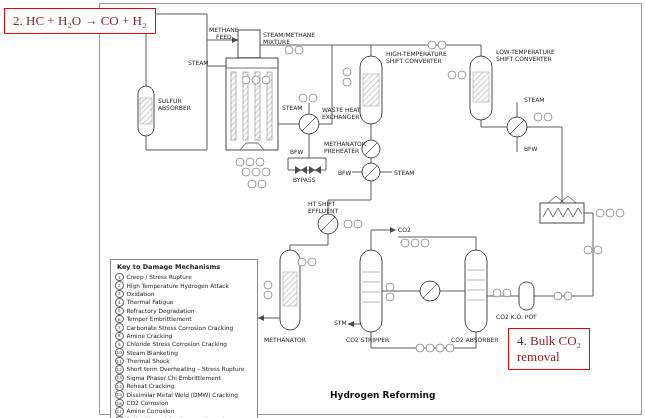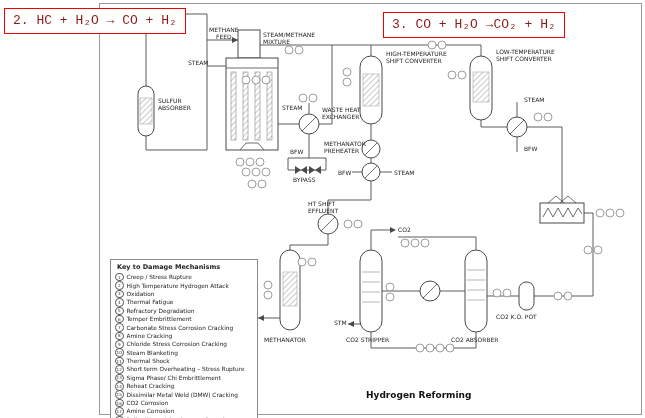--- a/index.html
+++ b/index.html
@@ -7,33 +7,33 @@
          font-family:"DejaVu Sans",sans-serif;}
   svg{position:absolute;left:0;top:0;}
   .pipe path{stroke:#4a4a4a;stroke-width:0.9;fill:none;}
   .equip{stroke:#4a4a4a;fill:#fff;}
   .mk{fill:#fff;stroke:#858585;stroke-width:0.8;}
   .arr{fill:#4a4a4a;stroke:none;}
   .lbl{position:absolute;font-size:6px;line-height:7px;color:#222;
        white-space:pre-line;letter-spacing:0px;}
   .ctr{text-align:center;}
   .ann{position:absolute;background:#fff;border:1.5px solid #ef0000;color:#8b1a1a;
-       font-family:Liberation Mono, monospace;font-size:13px;line-height:16px;
+       font-family:Liberation Serif, serif;font-size:13px;line-height:16px;
        padding:4px 8px;white-space:pre-line;z-index:5;}
   .key-box{position:absolute;left:110px;top:228px;width:146px;height:174px;
            border:1px solid #8a8a8a;background:#fff;z-index:3;margin-top:31px;}
   .key-title{font-size:6.5px;font-weight:bold;color:#222;text-align:left;
              padding:3px 0 2px 6px;}
   .key-row{display:flex;align-items:center;height:8.4px;padding-left:4px;}
   .key-num{display:inline-flex;align-items:center;justify-content:center;
            width:6.5px;height:6.5px;border:0.8px solid #555;border-radius:50%;
            font-size:4.2px;color:#333;margin-right:3px;flex:0 0 auto;}
   .key-label{font-size:5.8px;color:#222;white-space:nowrap;}
   .diagram-title{position:absolute;left:330px;top:390px;font-size:9px;
-                 font-weight:bold;color:#111;margin-left:36px;}
+                 font-weight:bold;color:#111;}
   .frame{position:absolute;left:99px;top:3px;width:541px;height:410px;
          border:1px solid #9a9a9a;}
 </style>
 </head>
 <body>
 
 <div class="stage">
 
   <div class="frame"></div>
 
@@ -327,17 +327,18 @@
         </div>
 
         <div class="key-row">
           <span class="key-num">19</span>
           <span class="key-label">Metal Dusting</span>
         </div>
       </div>
   </div>
 
   <div class="ann" style="left:4px;top:8px">2. HC + H₂O → CO + H₂</div>
-  <div class="ann" style="left:383px;top:12px">3. CO + H₂O →CO₂ + H₂</div>
+  <div class="ann" style="left:508px;top:328px">4. Bulk CO₂
+removal</div>
 
   <div class="diagram-title">Hydrogen Reforming</div>
 
 </div>
 
 </body></html>

